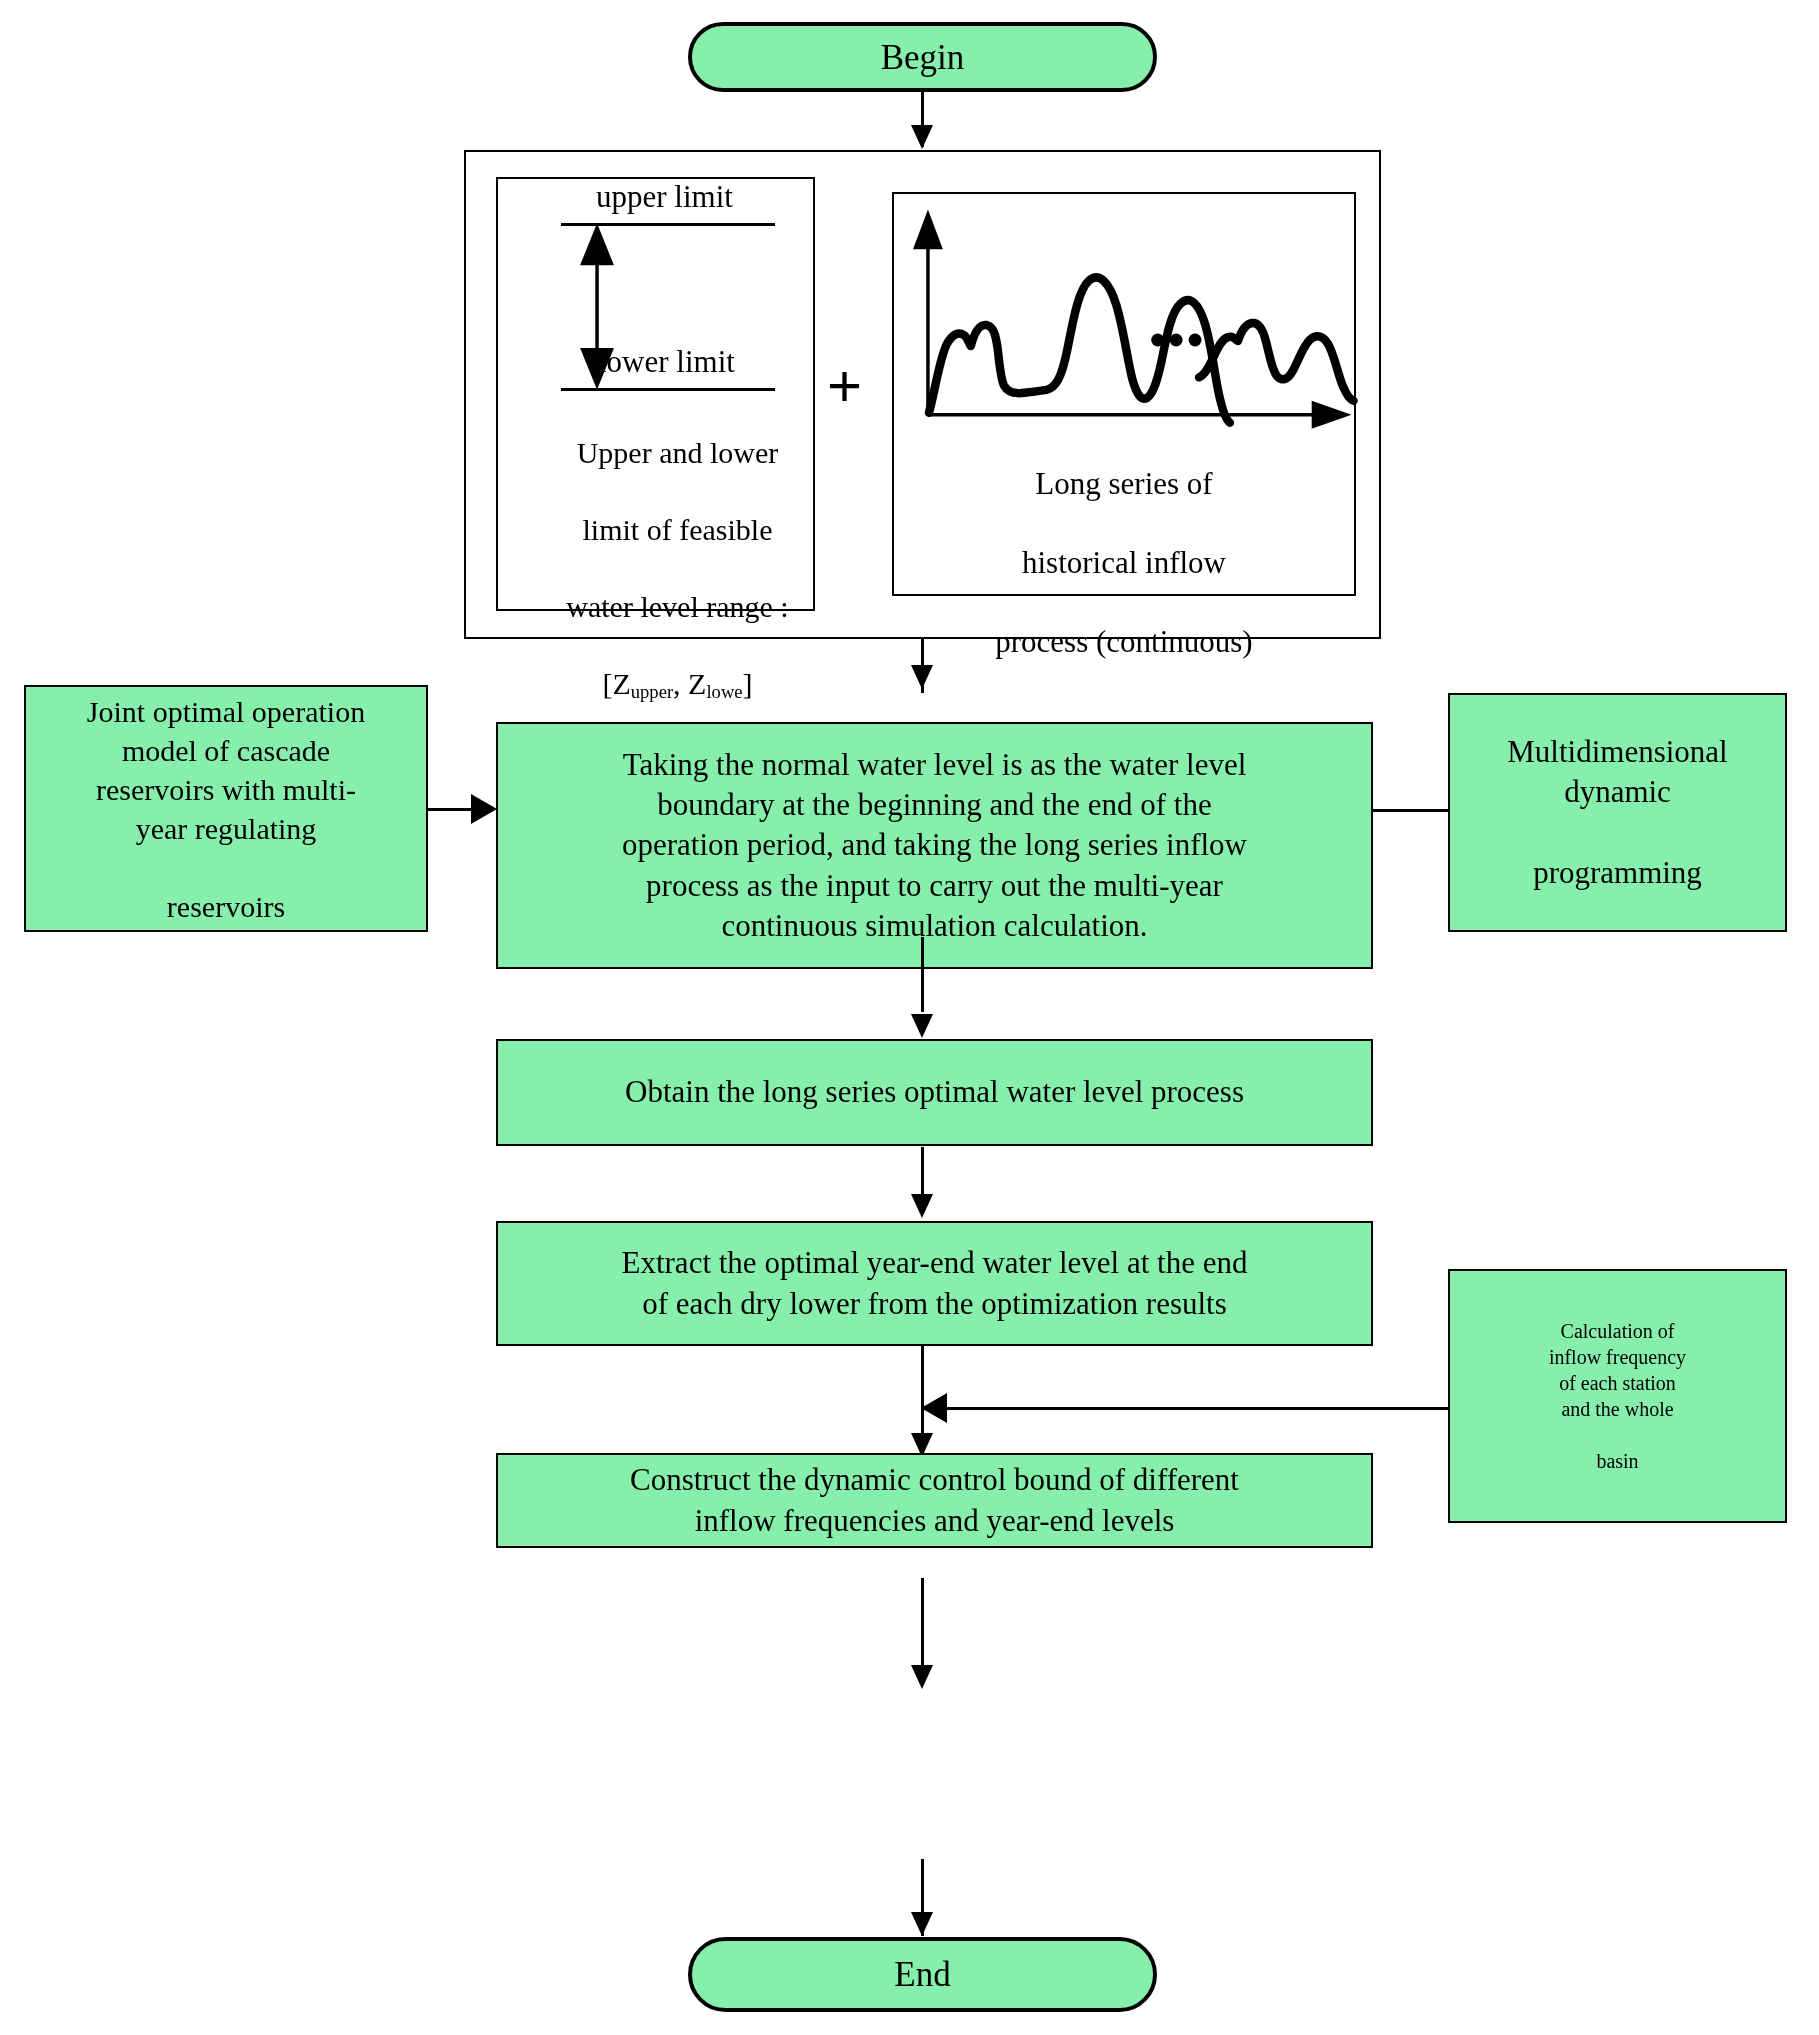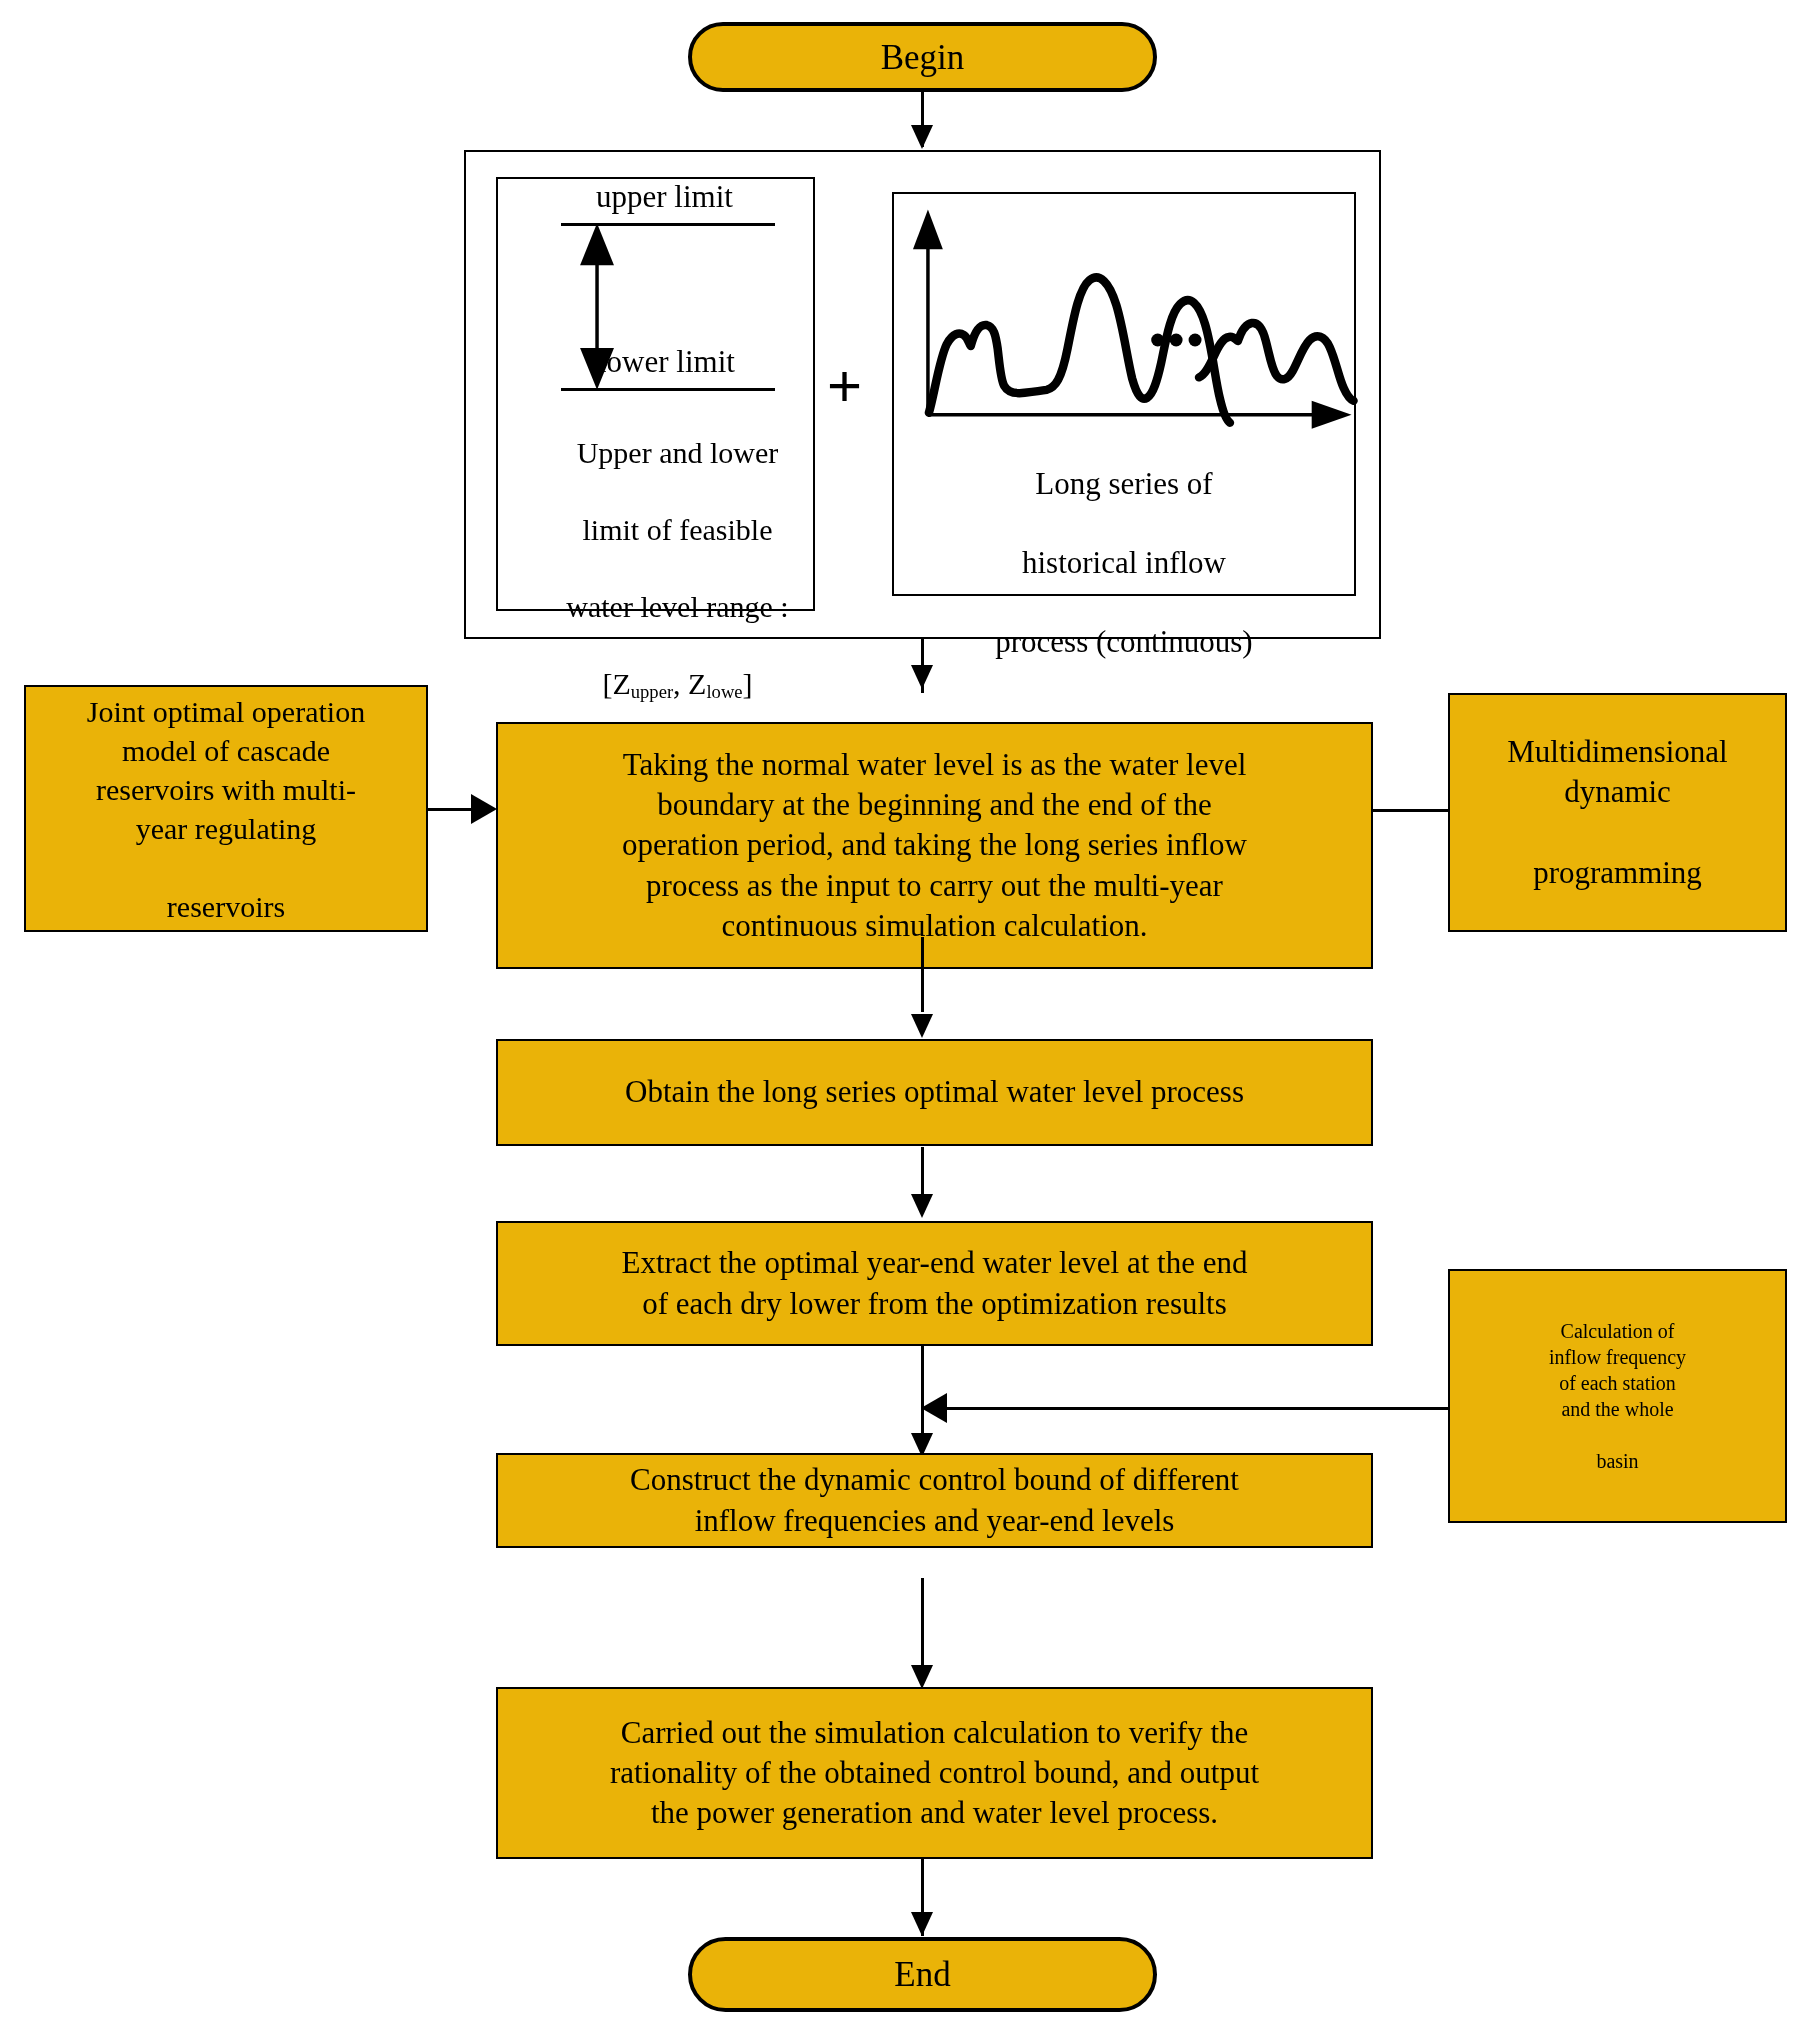--- a/index.html
+++ b/index.html
@@ -15,21 +15,21 @@
     font-family: "Liberation Serif", "DejaVu Serif", serif;
     color: #000000;
     overflow: hidden;
   }
 
   
   .node {
     position: absolute;
     box-sizing: border-box;
     border: 2.5px solid #000;
-    background: #eab308;
+    background: #86efac;
     display: flex;
     align-items: center;
     justify-content: center;
     text-align: center;
     line-height: 1.30;
   }
   .terminator {
     border-radius: 70px;
     border-width: 4px;
   }
@@ -278,25 +278,20 @@
   <div class="arrow-left" style="left:921px; top:1393px;"></div>
 
   <div class="node" style="left:496px; top:1453px; width:877px; height:95px; font-size:31px;">
     <span class="txt">Construct the dynamic control bound of different
 inflow frequencies and year-end levels</span>
   </div>
 
   <div class="vline" style="left:921px; top:1578px; height:105px;"></div>
   <div class="arrow-down" style="left:911px; top:1665px;"></div>
 
-  <div class="node" style="left:496px; top:1687px; width:877px; height:172px; font-size:31px;">
-    <span class="txt">Carried out the  simulation calculation to verify the
-rationality of the obtained control bound, and output
-the power generation and water level process.</span>
-  </div>
 
   <div class="vline" style="left:921px; top:1859px; height:77px;"></div>
   <div class="arrow-down" style="left:911px; top:1912px;"></div>
 
   <div class="node terminator" style="left:688px; top:1937px; width:469px; height:75px; font-size:35px;">
     <span class="txt">End</span>
   </div>
 
 </div>
 

